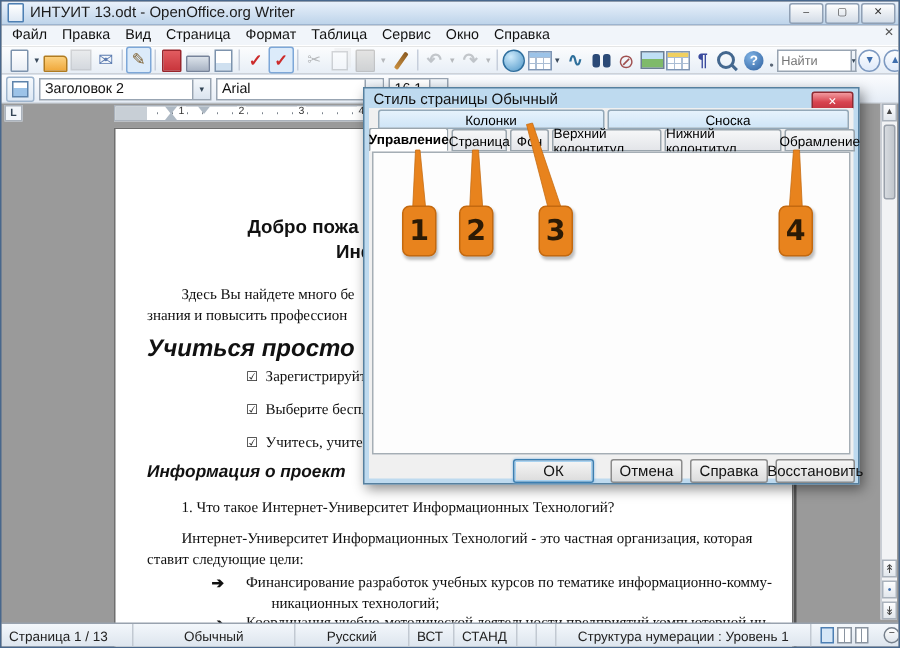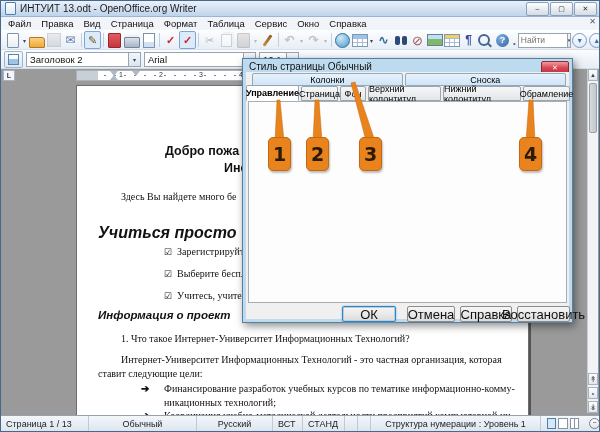--- a/index.html
+++ b/index.html
@@ -147,21 +147,21 @@
   .tabrow2{position:absolute;left:0;top:14px;height:15px;display:flex;gap:2px;}
   .t2{height:15px;background:linear-gradient(#f6f7f8,#e3e5e9);border:1px solid #9aa5ad;
     font-size:9px;display:flex;align-items:center;justify-content:center;box-sizing:border-box;
     border-radius:2px 2px 0 0;}
   .t2.active{background:#fff;font-weight:bold;border-bottom:1px solid #fff;height:16px;margin-top:-1px;}
   .t2.w1{width:53px;} .t2.w2{width:37px;} .t2.w3{width:26px;}
   .t2.w4{width:73px;} .t2.w5{width:78px;} .t2.w6{width:47px;}
   .tabpanel{position:absolute;left:2px;right:2px;top:29px;height:202px;background:#fdfdfd;
     border:1px solid #a5aeb5;box-sizing:border-box;}
   .dbtn{position:absolute;height:16px;background:linear-gradient(#f6f6f6,#dcdcdc);
-    border:1px solid #8c8c8c;border-radius:2px;font-size:13px;color:#111;
+    border:1px solid #8c8c8c;border-radius:2px;font-size:10px;color:#111;
     display:flex;align-items:center;justify-content:center;box-sizing:border-box;}
   .dbtn.ok{left:96px;width:54px;top:234px;border-color:#3c7fb1;
     box-shadow:0 0 0 1px #a8d2f0 inset,0 0 2px #7fb2e0;}
   .dbtn.cancel{left:161px;width:48px;top:234px;}
   .dbtn.help{left:214px;width:52px;top:234px;}
   .dbtn.reset{left:271px;width:53px;top:234px;}
   
   .tails{position:absolute;left:0;top:0;width:600px;height:432px;z-index:19;pointer-events:none;}
   .callout{position:absolute;width:23px;height:34px;background:#e8831d;border:1px solid #c4690f;
     border-radius:5px;color:#2b1a05;font-weight:bold;font-size:19px;z-index:20;
@@ -327,37 +327,38 @@
     <span class="rnum" style="left:161px;">4</span>
     <span class="ind ind-top" style="left:33px;"></span>
     <span class="ind ind-bot" style="left:33px;"></span>
     <span class="ind ind-top" style="left:55px;"></span>
   </div>
 
   <div class="page">
     <span class="doc h-main" style="left:88px;top:58px;">Добро пожа</span>
     <span class="doc h-main" style="left:147px;top:75px;">Инф</span>
     <span class="doc serif" style="left:44px;top:105px;">Здесь Вы найдете много бе</span>
+    <span class="doc serif" style="left:21px;top:119px;">знания и повысить профессион</span>
     <span class="doc h-sub" style="left:21px;top:138px;">Учиться просто</span>
     <span class="doc serif" style="left:87px;top:160px;">
       <span class="chk">☑</span><span>Зарегистрируйте</span>
     </span>
     <span class="doc serif" style="left:87px;top:182px;">
       <span class="chk">☑</span><span>Выберите беспл</span>
     </span>
     <span class="doc serif" style="left:87px;top:204px;">
       <span class="chk">☑</span><span>Учитесь, учитес</span>
     </span>
     <span class="doc h-sub" style="left:21px;top:223px;font-size:11.5px;">Информация о проект</span>
     <span class="doc serif" style="left:44px;top:247px;">1. Что такое Интернет-Университет Информационных Технологий?</span>
     <span class="doc serif" style="left:44px;top:268px;">Интернет-Университет Информационных Технологий - это частная организация, которая</span>
     <span class="doc serif" style="left:21px;top:282px;">ставит следующие цели:</span>
     <span class="doc arrow-g" style="left:64px;top:297px;">➔</span>
     <span class="doc serif" style="left:87px;top:297px;">Финансирование разработок учебных курсов по тематике информационно-комму-</span>
-    <span class="doc serif" style="left:87px;top:311px;">никационных технологий;</span>
+    <span class="doc serif" style="left:104px;top:311px;">никационных технологий;</span>
     <span class="doc arrow-g" style="left:64px;top:324px;">➔</span>
     <span class="doc serif" style="left:87px;top:324px;">Координация учебно-методической деятельности предприятий компьютерной ин-</span>
   </div>
 
   <div class="vscroll">
     <span class="sc-btn" style="top:0;">▲</span>
     <span class="sc-thumb"></span>
     <span class="sc-btn sc-nav" style="bottom:28px;">↟</span>
     <span class="sc-btn sc-dot" style="bottom:14px;">•</span>
     <span class="sc-btn sc-nav" style="bottom:0;">↡</span>

